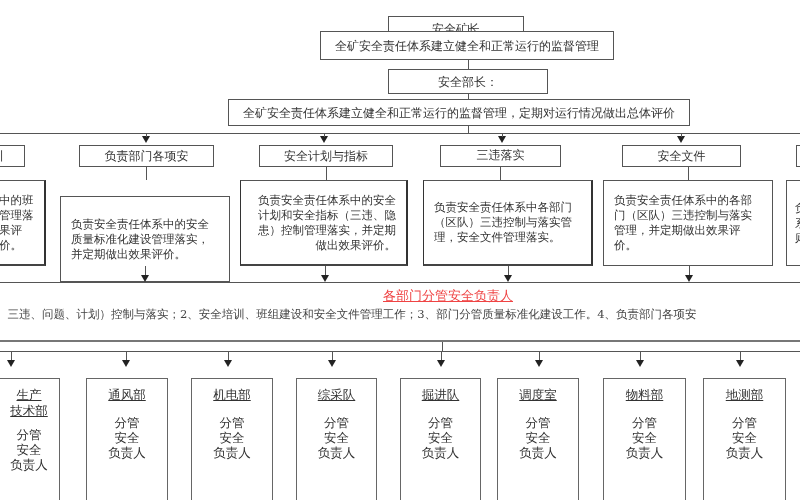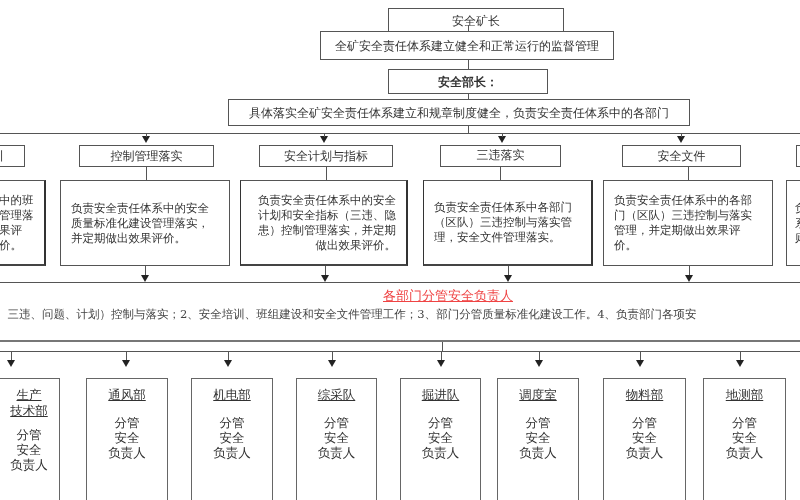--- a/index.html
+++ b/index.html
@@ -39,53 +39,53 @@
   .dept {
     position:absolute; box-sizing:border-box; border:1px solid #666;
     background:#fff; text-align:center; font-size:12.5px; color:#333;
   }
   .dept .dname { display:block; margin-top:8px; line-height:16px; text-decoration:underline; }
   .dept .drole { display:block; margin-top:12px; line-height:15px; }
 </style>
 </head>
 <body>
 
-<div class="box" style="left:388px;top:8px;width:176px;height:25px;">
+<div class="box" style="left:388px;top:16px;width:136px;height:25px;">
   <span>安全矿长</span>
 </div>
 <div class="vline" style="left:468px;top:25px;height:7px;"></div>
 <div class="box" style="left:320px;top:31px;width:294px;height:29px;">
   <span>全矿安全责任体系建立健全和正常运行的监督管理</span>
 </div>
 <div class="vline" style="left:468px;top:60px;height:9px;"></div>
-<div class="box" style="left:388px;top:69px;width:160px;height:25px;font-weight:bold;">
+<div class="box" style="left:388px;top:69px;width:160px;height:25px;">
   <span>安全部长：</span>
 </div>
 <div class="vline" style="left:468px;top:94px;height:5px;"></div>
 <div class="box" style="left:228px;top:99px;width:462px;height:27px;">
-  <span>具体落实全矿安全责任体系建立和规章制度健全，负责安全责任体系中的各部门</span>
+  <span>全矿安全责任体系建立健全和正常运行的监督管理，定期对运行情况做出总体评价</span>
 </div>
 <div class="vline" style="left:468px;top:126px;height:8px;"></div>
 
 <div class="hline" style="left:0;top:133px;width:800px;"></div>
 
 <div class="arrow" style="left:142px;top:136px;"></div>
 <div class="arrow" style="left:320px;top:136px;"></div>
 <div class="arrow" style="left:498px;top:136px;"></div>
 <div class="arrow" style="left:677px;top:136px;"></div>
 <div class="vline" style="left:146px;top:133px;height:4px;"></div>
 <div class="vline" style="left:324px;top:133px;height:4px;"></div>
 <div class="vline" style="left:502px;top:133px;height:4px;"></div>
 <div class="vline" style="left:681px;top:133px;height:4px;"></div>
 
 <div class="box" style="left:-30px;top:145px;width:55px;height:22px;">
   <span>训</span>
 </div>
 <div class="box" style="left:79px;top:145px;width:135px;height:22px;">
-  <span>控制管理落实</span>
+  <span>负责部门各项安</span>
 </div>
 <div class="box" style="left:259px;top:145px;width:134px;height:22px;">
   <span>安全计划与指标</span>
 </div>
 <div class="box" style="left:440px;top:145px;width:121px;height:22px;font-family:Liberation Mono, monospace;">
   <span>三违落实</span>
 </div>
 <div class="box" style="left:622px;top:145px;width:119px;height:22px;">
   <span>安全文件</span>
 </div>
@@ -94,21 +94,21 @@
 <div class="vline" style="left:146px;top:167px;height:13px;"></div>
 <div class="vline" style="left:326px;top:167px;height:13px;"></div>
 <div class="vline" style="left:500px;top:167px;height:13px;"></div>
 <div class="vline" style="left:688px;top:167px;height:13px;"></div>
 
 <div class="box desc thick" style="left:-20px;top:180px;width:66px;height:86px;padding:0 0 0 18px;">
   <span style="white-space:pre-line;">中的班
 管理落
 果评价。</span>
 </div>
-<div class="box desc" style="left:60px;top:180px;width:170px;height:86px;">
+<div class="box desc" style="left:60px;top:196px;width:170px;height:86px;">
   <span>负责安全责任体系中的安全质量标准化建设管理落实，并定期做出效果评价。</span>
 </div>
 <div class="box desc thick" style="left:240px;top:180px;width:168px;height:86px;text-align:right;">
   <span>负责安全责任体系中的安全计划和安全指标（三违、隐患）控制管理落实，并定期做出效果评价。</span>
 </div>
 <div class="box desc thick" style="left:423px;top:180px;width:170px;height:86px;">
   <span>负责安全责任体系中各部门（区队）三违控制与落实管理，安全文件管理落实。</span>
 </div>
 <div class="box desc" style="left:603px;top:180px;width:170px;height:86px;">
   <span>负责安全责任体系中的各部门（区队）三违控制与落实管理，并定期做出效果评价。</span>

